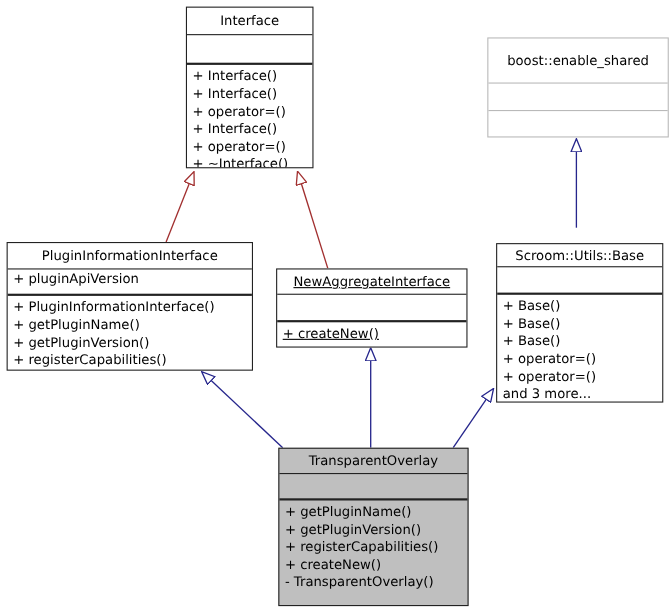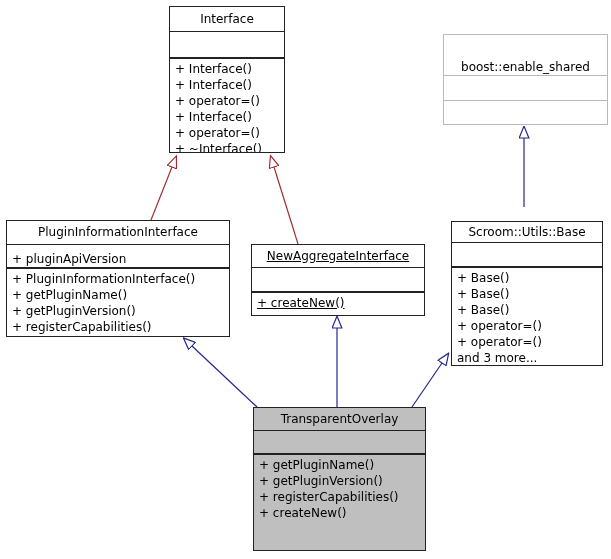--- a/index.html
+++ b/index.html
@@ -21,24 +21,24 @@
   .uml-box{
     position:absolute;box-sizing:border-box;background:var(--node-fill);
     border:1px solid var(--node-border);display:flex;flex-direction:column;
   }
   .uml-box.external{border-color:var(--external-node-border);}
   .uml-box.selected{background:var(--selected-node-fill);}
   .uml-title{
     flex:0 0 auto;display:flex;flex-direction:column;align-items:center;justify-content:center;
     text-align:center;border-bottom:1px solid var(--node-border);line-height:15px;
   }
-  .uml-box.external .uml-title{border-bottom-color:var(--external-node-border);justify-content:flex-end;}
+  .uml-box.external .uml-title{border-bottom-color:var(--external-node-border);}
   .uml-attrs{
     flex:0 0 auto;border-bottom:2px solid var(--node-border);
-    padding:0 0 0 5px;display:flex;flex-direction:column;justify-content:flex-end;
+    padding:0 0 0 5px;display:flex;flex-direction:column;justify-content:flex-start;
   }
   .uml-box.external .uml-attrs{border-bottom-width:1px;border-bottom-color:var(--external-node-border);}
   .uml-methods{flex:1 1 auto;padding:2px 2px 0 5px;overflow:hidden;}
   .member-line{line-height:16px;white-space:nowrap;}
   .edge-blue{stroke:var(--edge-inheritance-blue);stroke-width:1.2;}
   .edge-red{stroke:var(--edge-inheritance-red);stroke-width:1.2;}
   .head-blue{stroke:var(--edge-inheritance-blue);fill:#ffffff;stroke-width:1.1;}
   .head-red{stroke:var(--edge-inheritance-red);fill:#ffffff;stroke-width:1.1;}
 </style>
 </head>
@@ -129,16 +129,17 @@
   <div class="uml-box selected" style="left:253px;top:407px;width:173px;height:144px;">
     <div class="uml-title" style="height:22px;">
       <span>TransparentOverlay</span>
     </div>
     <div class="uml-attrs" style="height:22px;"></div>
     <div class="uml-methods">
       <div class="member-line">+ getPluginName()</div>
       <div class="member-line">+ getPluginVersion()</div>
       <div class="member-line">+ registerCapabilities()</div>
       <div class="member-line">+ createNew()</div>
+      <div class="member-line">- TransparentOverlay()</div>
     </div>
   </div>
 
 </div>
 
 </body></html>

